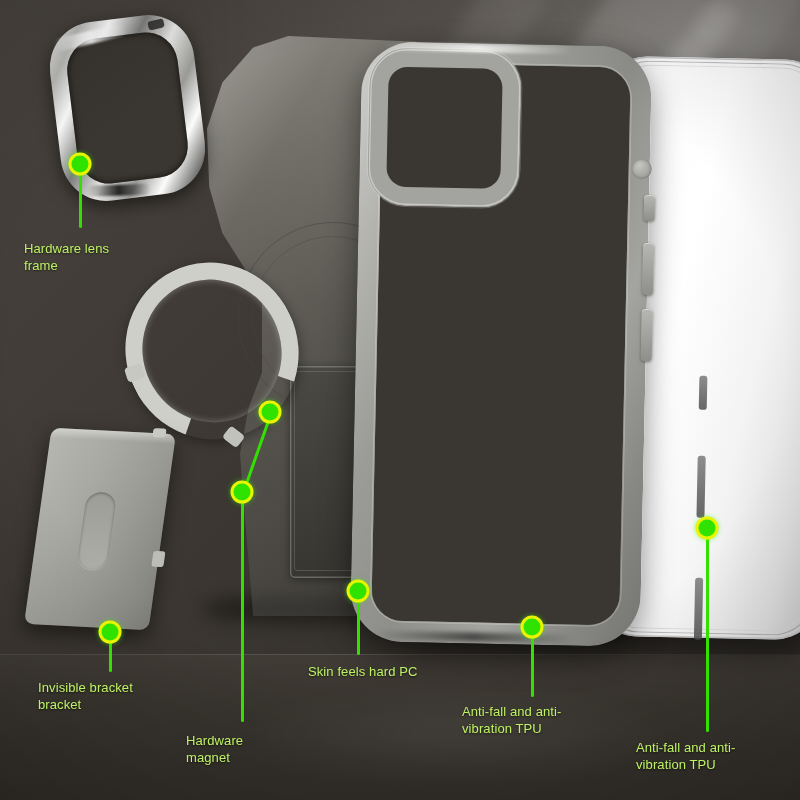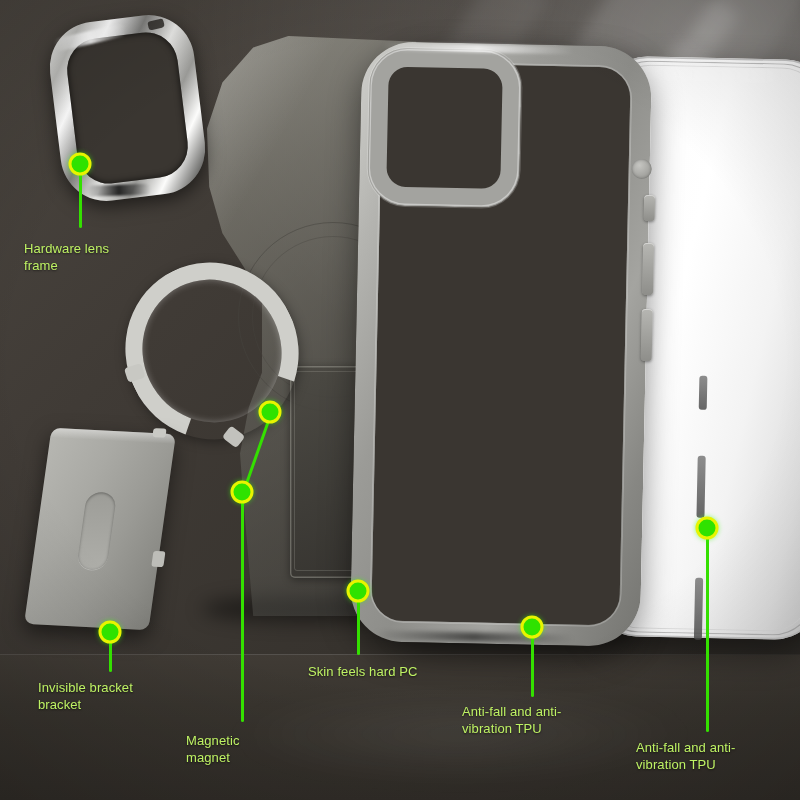--- a/index.html
+++ b/index.html
@@ -347,21 +347,21 @@
       <div class="callout-label" style="left: 24px; top: 240px;">Hardware lens
 frame</div>
       <div class="callout-line" style="left: 108.5px; top: 640px; height: 32px;"></div>
       <div class="dot" style="left: 110px; top: 632px;"></div>
       <div class="callout-label" style="left: 38px; top: 679px;">Invisible bracket
 bracket</div>
       <div class="callout-line diag" style="left: 270px; top: 412px; height: 84.7585px; transform: rotate(19.29deg);"></div>
       <div class="callout-line" style="left: 240.5px; top: 500px; height: 222px;"></div>
       <div class="dot" style="left: 270px; top: 412px;"></div>
       <div class="dot" style="left: 242px; top: 492px;"></div>
-      <div class="callout-label" style="left: 186px; top: 732px;">Magnetic
+      <div class="callout-label" style="left: 186px; top: 732px;">Hardware
 magnet</div>
       <div class="callout-line" style="left: 356.5px; top: 599px; height: 56px;"></div>
       <div class="dot" style="left: 358px; top: 591px;"></div>
       <div class="callout-label" style="left: 308px; top: 663px;">Skin feels hard PC</div>
       <div class="callout-line" style="left: 530.5px; top: 635px; height: 62px;"></div>
       <div class="dot" style="left: 532px; top: 627px;"></div>
       <div class="callout-label" style="left: 462px; top: 703px;">Anti-fall and anti-
 vibration TPU</div>
       <div class="callout-line" style="left: 705.5px; top: 536px; height: 196px;"></div>
       <div class="dot" style="left: 707px; top: 528px;"></div>

